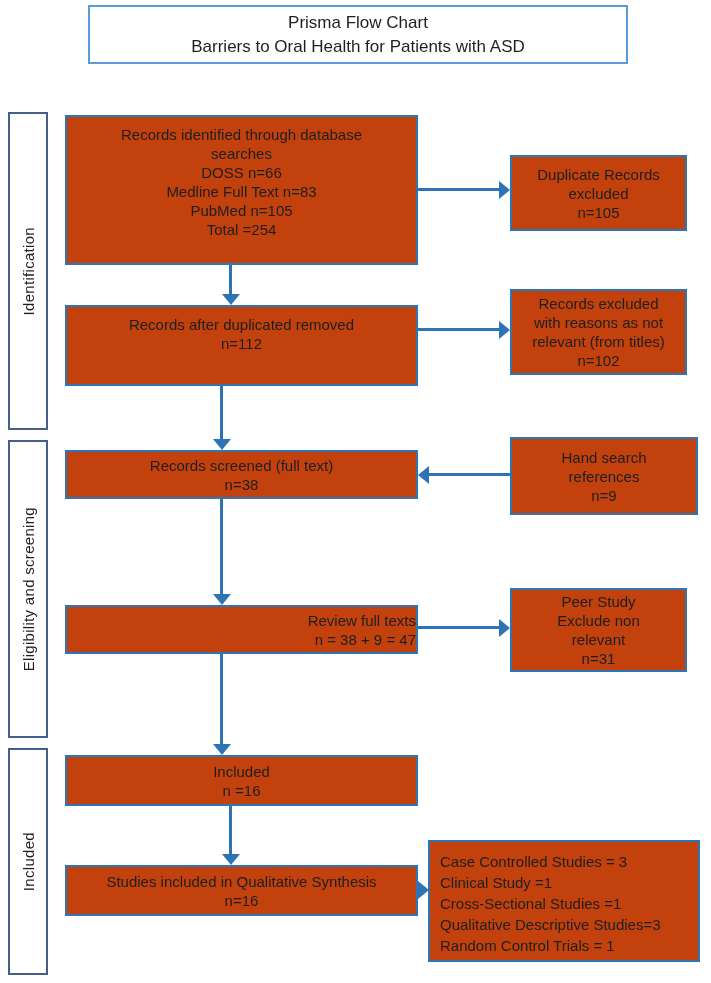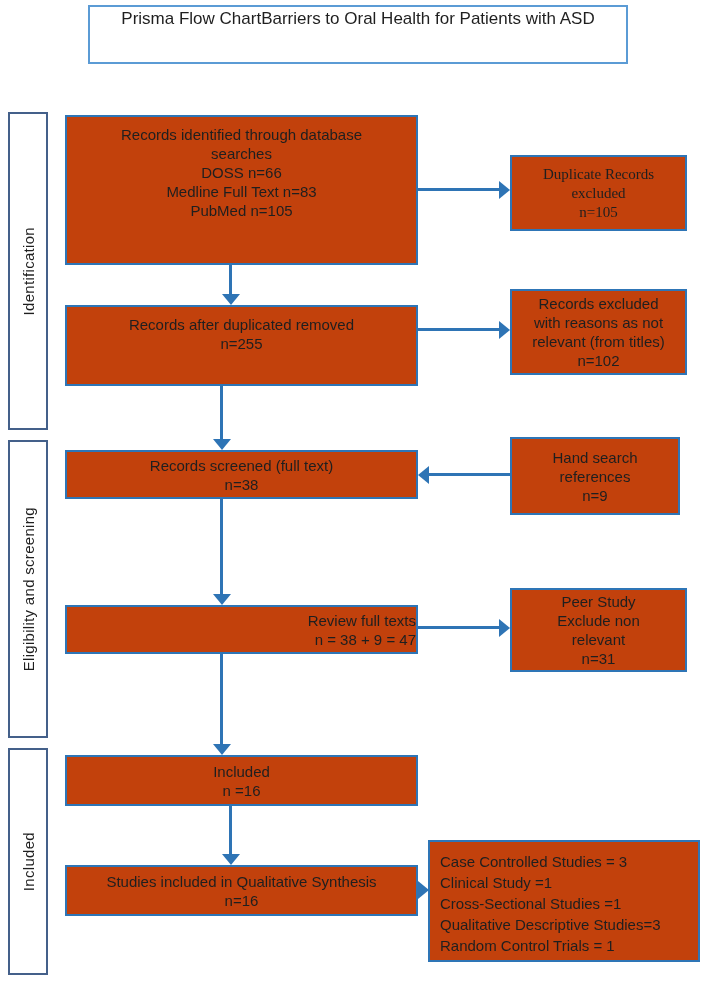--- a/index.html
+++ b/index.html
@@ -11,21 +11,21 @@
   }
   html,body{margin:0;padding:0;background:#ffffff;}
   body{font-family:"Liberation Sans", sans-serif; color:var(--ink);}
   .canvas{position:relative;width:711px;height:983px;background:#ffffff;overflow:hidden;}
 
   .box{position:absolute;background:#c2410c;border:2px solid var(--box-blue);box-sizing:border-box;
        text-align:center;font-size:15px;line-height:19px;}
   .box .ln{white-space:nowrap;}
 
   .title-box{position:absolute;left:88px;top:5px;width:540px;height:59px;box-sizing:border-box;
-       border:2px solid var(--title-blue);background:#fff;display:flex;
+       border:2px solid var(--title-blue);background:#fff;display:flex;flex-direction:column;
        justify-content:center;text-align:center;font-size:17px;line-height:24px;}
 
   .side-box{position:absolute;left:8px;width:40px;border:2px solid var(--sidebar-blue);
        background:#fff;box-sizing:border-box;display:flex;align-items:center;justify-content:center;}
   .vtext{writing-mode:vertical-rl;transform:rotate(180deg);font-size:15px;letter-spacing:.3px;white-space:nowrap;}
 
   .pad-top{padding-top:8px;}
   .center-v{display:flex;flex-direction:column;justify-content:center;}
 
   .left-list{ text-align:left;padding:9px 6px 0 10px;line-height:21px;}
@@ -61,25 +61,26 @@
   <div class="side-box" style="top:748px;height:227px;">
     <span class="vtext">Included</span>
   </div>
 
   <div class="box pad-top" style="left:65px;top:115px;width:353px;height:150px;">
     <div class="ln">Records identified through database</div>
     <div class="ln">searches</div>
     <div class="ln">DOSS  n=66</div>
     <div class="ln">Medline  Full  Text n=83</div>
     <div class="ln">PubMed  n=105</div>
+    <div class="ln">Total  =254</div>
   </div>
 
   <div class="box pad-top" style="left:65px;top:305px;width:353px;height:81px;">
     <div class="ln">Records after duplicated  removed</div>
-    <div class="ln">n=255</div>
+    <div class="ln">n=112</div>
   </div>
 
   <div class="box center-v" style="left:65px;top:450px;width:353px;height:49px;">
     <div class="ln">Records screened  (full text)</div>
     <div class="ln">n=38</div>
   </div>
 
   <div class="box center-v" style="left:65px;top:605px;width:353px;height:49px;align-items:flex-end;">
     <div class="ln">Review  full texts</div>
     <div class="ln">n = 38 + 9 = 47</div>
@@ -88,34 +89,34 @@
   <div class="box center-v" style="left:65px;top:755px;width:353px;height:51px;">
     <div class="ln">Included</div>
     <div class="ln">n =16</div>
   </div>
 
   <div class="box center-v" style="left:65px;top:865px;width:353px;height:51px;">
     <div class="ln">Studies  included  in  Qualitative  Synthesis</div>
     <div class="ln">n=16</div>
   </div>
 
-  <div class="box center-v" style="left:510px;top:155px;width:177px;height:76px;font-family:Liberation Serif, serif;">
+  <div class="box center-v" style="left:510px;top:155px;width:177px;height:76px;">
     <div class="ln">Duplicate  Records</div>
     <div class="ln">excluded</div>
     <div class="ln">n=105</div>
   </div>
 
   <div class="box center-v" style="left:510px;top:289px;width:177px;height:86px;">
     <div class="ln">Records excluded</div>
     <div class="ln">with reasons as not</div>
     <div class="ln">relevant (from titles)</div>
     <div class="ln">n=102</div>
   </div>
 
-  <div class="box center-v" style="left:510px;top:437px;width:170px;height:78px;">
+  <div class="box center-v" style="left:510px;top:437px;width:188px;height:78px;">
     <div class="ln">Hand search</div>
     <div class="ln">references</div>
     <div class="ln">n=9</div>
   </div>
 
   <div class="box center-v" style="left:510px;top:588px;width:177px;height:84px;">
     <div class="ln">Peer Study</div>
     <div class="ln">Exclude non</div>
     <div class="ln">relevant</div>
     <div class="ln">n=31</div>

